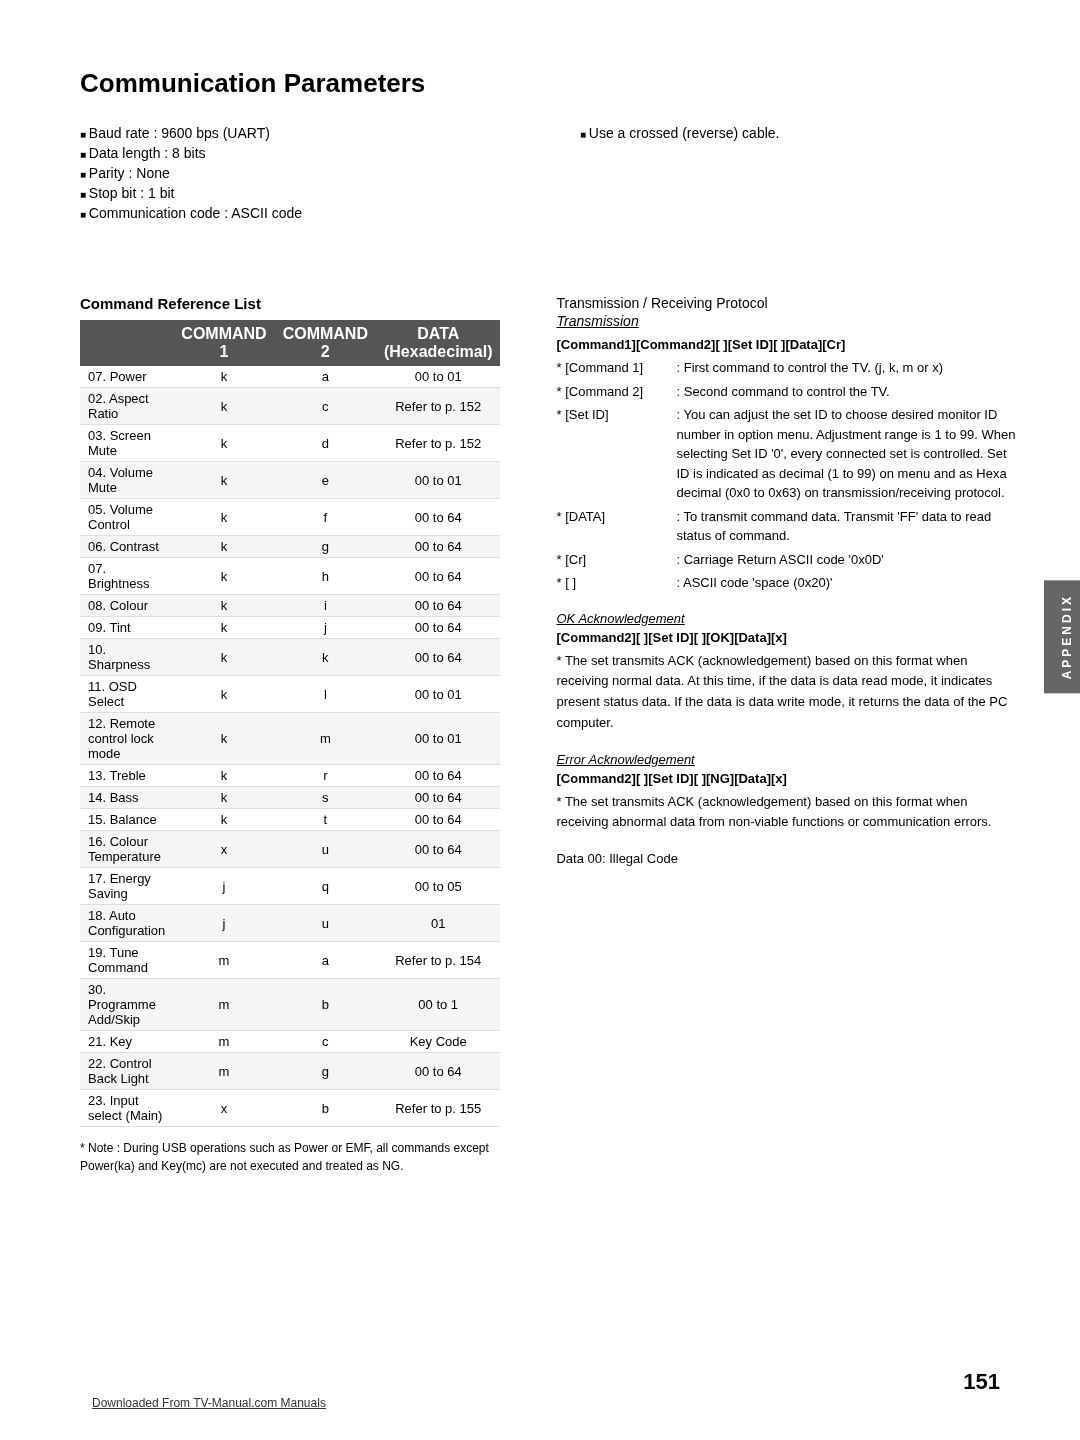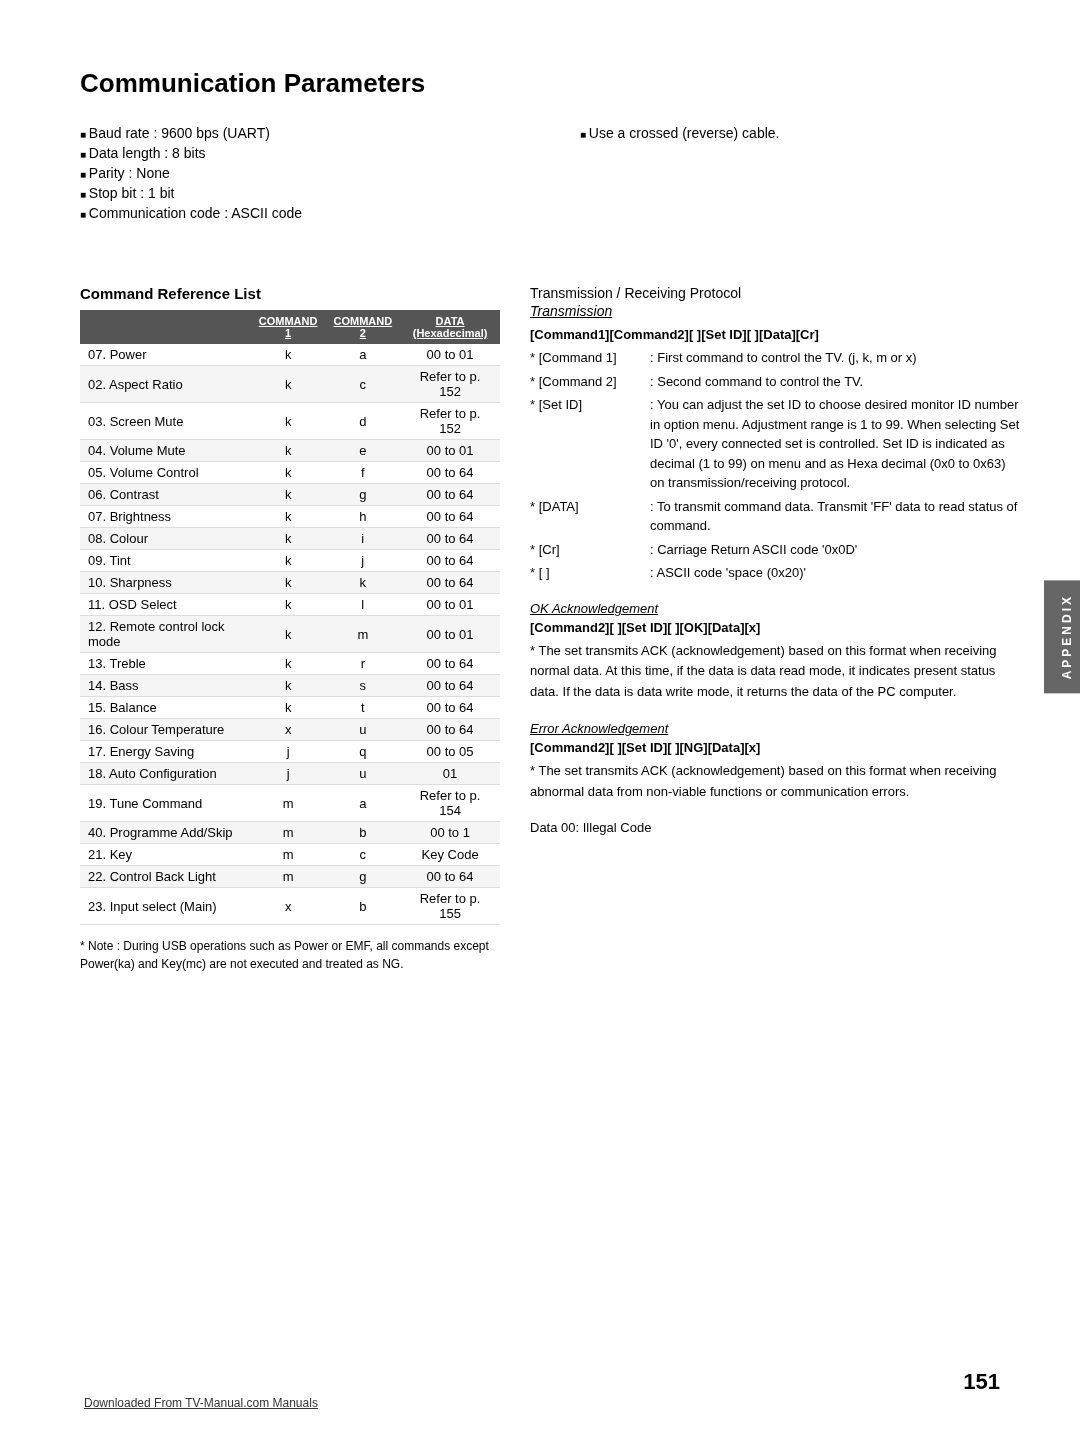--- a/index.html
+++ b/index.html
@@ -36,22 +36,22 @@
     .two-col-bullets {
       display: flex;
       gap: 60px;
       margin-bottom: 30px;
     }
     .col-left, .col-right {
       flex: 1;
     }
     .main-content {
       display: flex;
-      gap: 30px;
-      margin-top: 36px;
+      gap: 56px;
+      margin-top: 46px;
     }
     .left-panel {
       flex: 0 0 420px;
     }
     .right-panel {
       flex: 1;
     }
     .section-title {
       font-size: 15px;
       font-weight: bold;
@@ -62,23 +62,22 @@
       border-collapse: collapse;
       font-size: 13px;
     }
     thead tr {
       background: #555;
       color: #fff;
     }
     thead th {
       padding: 5px 8px;
       text-align: center;
-      font-size: 11px;
-      font-weight: bold;
-      text-decoration: underline;
+      font-size: 16px;
+      font-weight: bold;
     }
     tbody tr td {
       padding: 3px 8px;
       border-bottom: 1px solid #ddd;
       font-size: 13px;
     }
     tbody tr:nth-child(even) {
       background: #f5f5f5;
     }
     .td-center { text-align: center; }
@@ -144,21 +143,21 @@
     .page-number {
       position: absolute;
       bottom: 45px;
       right: 80px;
       font-size: 22px;
       font-weight: bold;
     }
     .footer-link {
       position: absolute;
       bottom: 30px;
-      left: 84px;
+      left: 92px;
       font-size: 12px;
       color: #333;
       text-decoration: underline;
     }
     .appendix-bar {
       position: absolute;
       right: 0;
       top: 580px;
       background: #666;
       color: #fff;
@@ -318,21 +317,21 @@
     <td class="td-center">u</td>
     <td class="td-center">01</td>
   </tr>
             <tr>
     <td>19. Tune Command</td>
     <td class="td-center">m</td>
     <td class="td-center">a</td>
     <td class="td-center">Refer to p. 154</td>
   </tr>
             <tr>
-    <td>40. Programme Add/Skip</td>
+    <td>30. Programme Add/Skip</td>
     <td class="td-center">m</td>
     <td class="td-center">b</td>
     <td class="td-center">00 to 1</td>
   </tr>
             <tr>
     <td>21. Key</td>
     <td class="td-center">m</td>
     <td class="td-center">c</td>
     <td class="td-center">Key Code</td>
   </tr>

